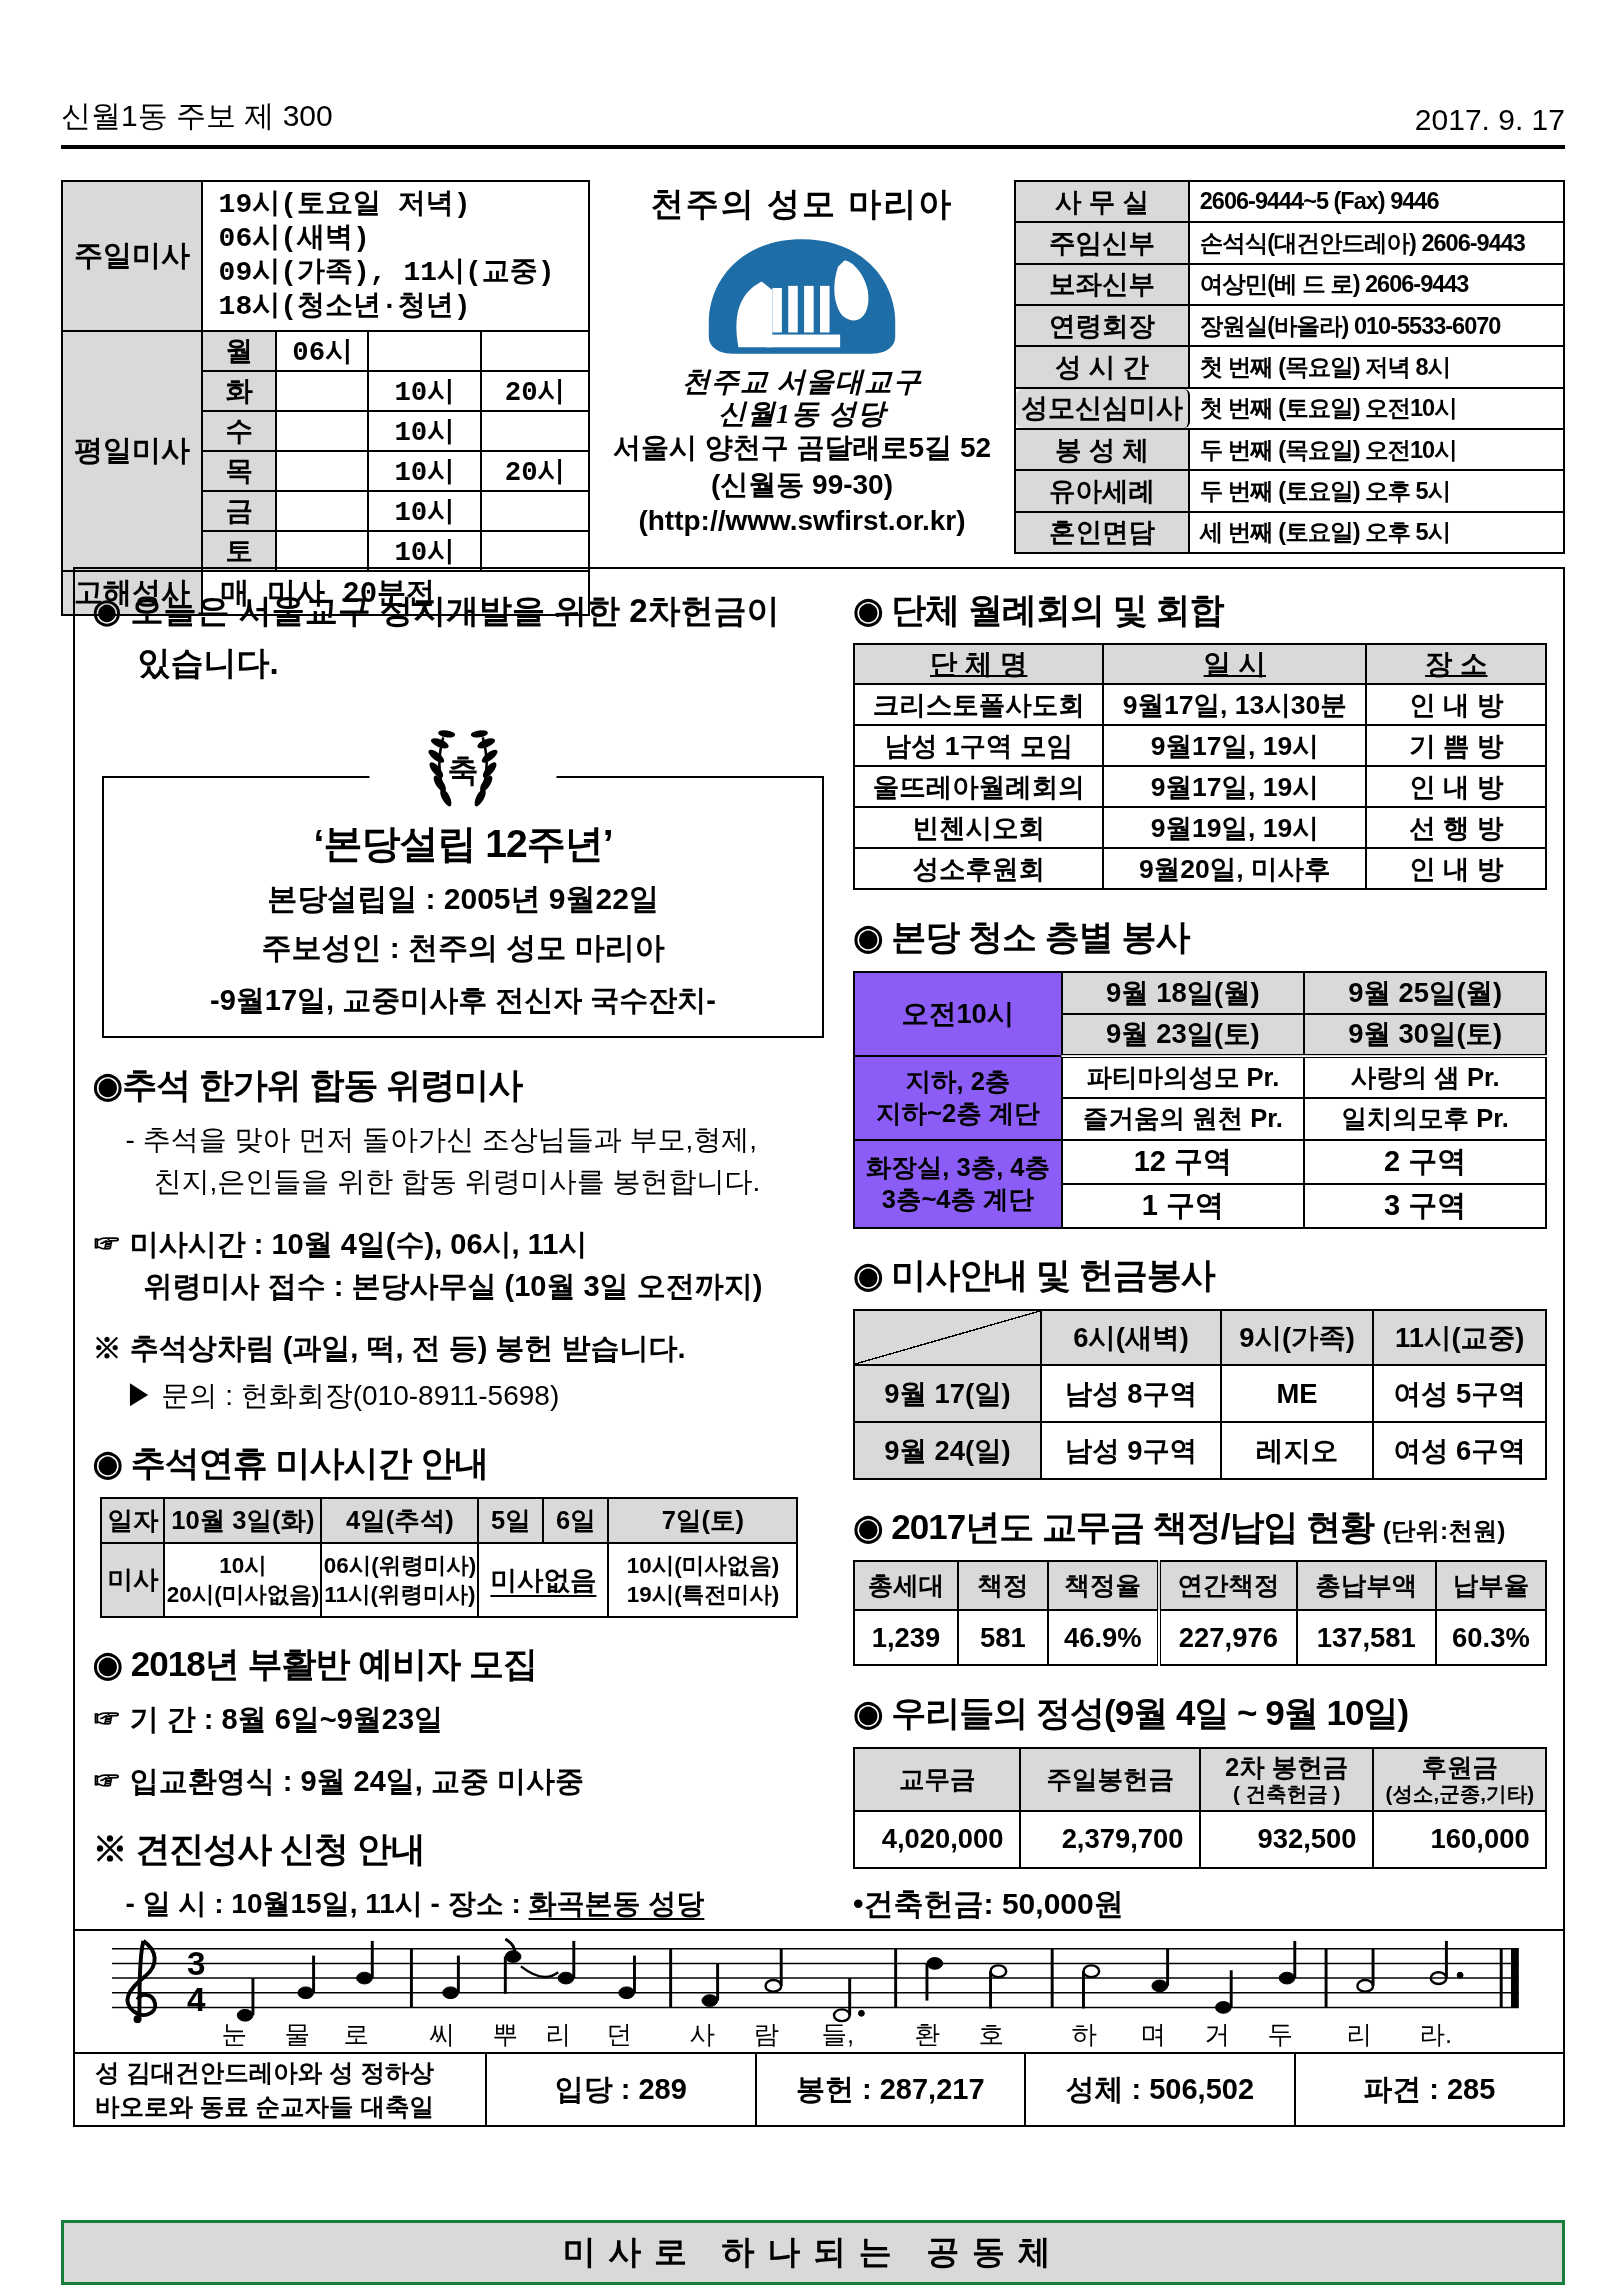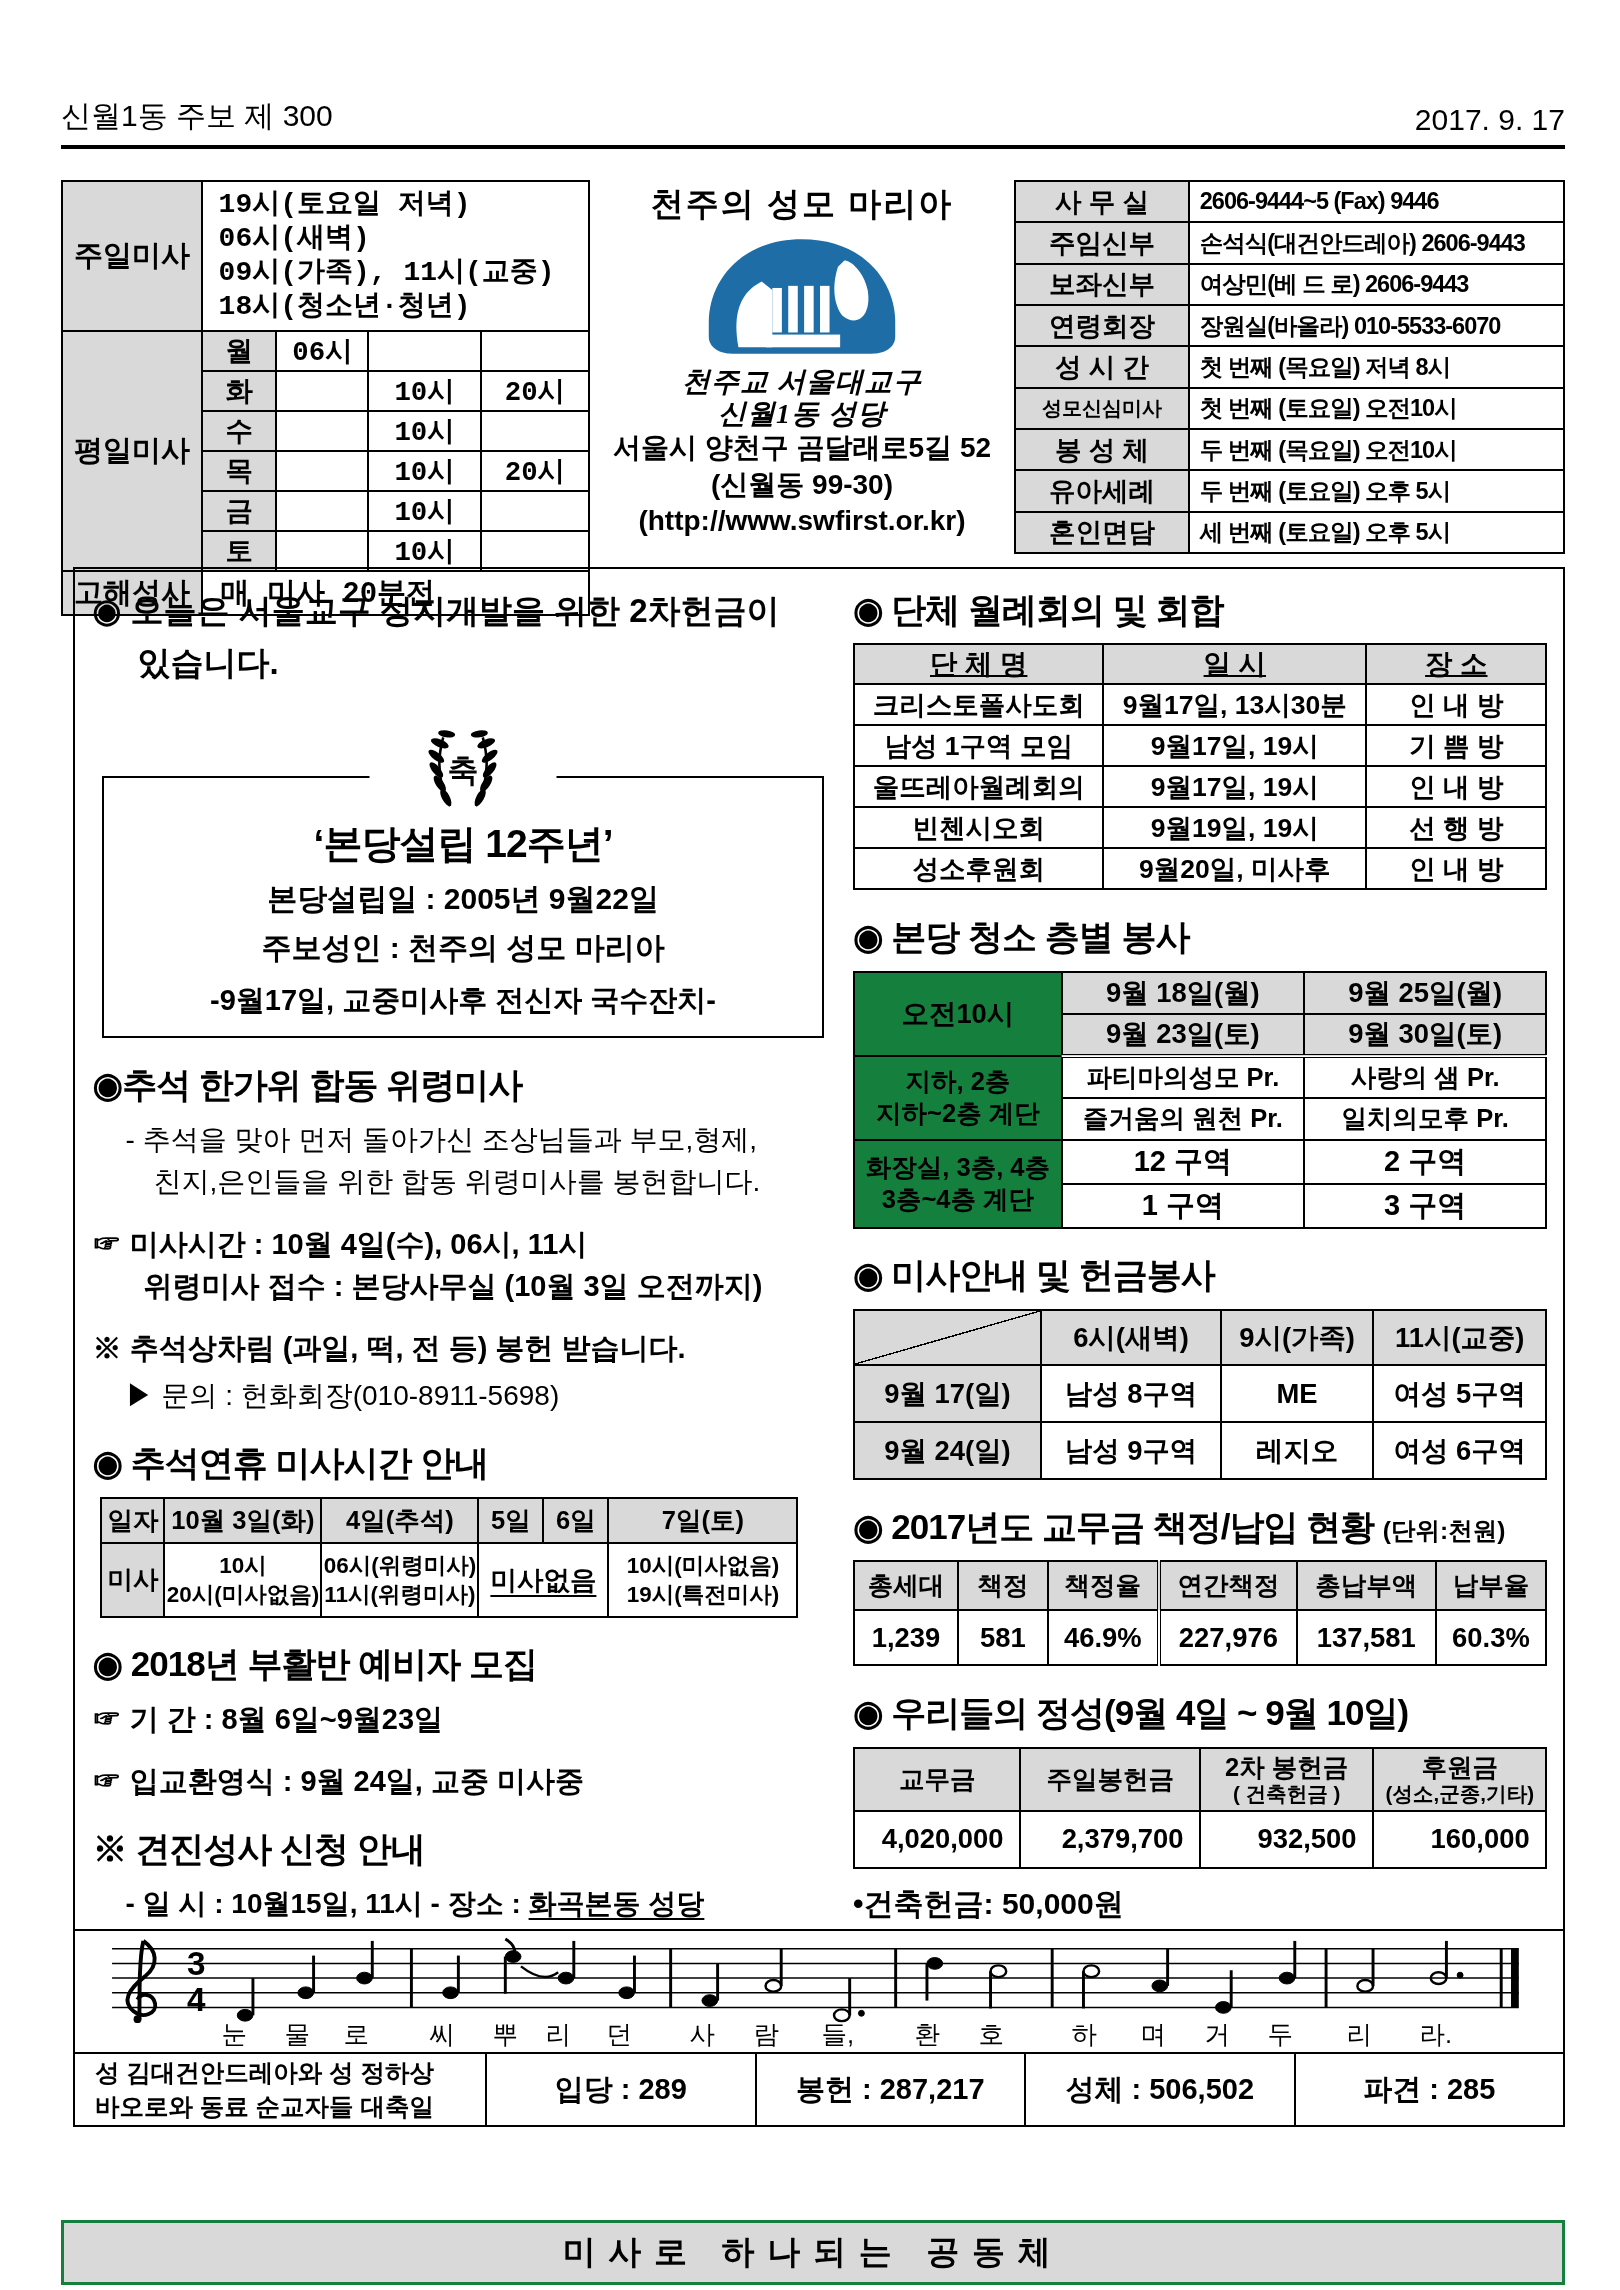--- a/index.html
+++ b/index.html
@@ -35,21 +35,21 @@
   .callig { font-family:"Liberation Serif", serif; font-style:italic; font-weight:bold;
             font-size:28px; line-height:1.15; letter-spacing:1px; }
   .addr { font-size:28px; font-weight:bold; line-height:1.3; }
 
   .contact-tbl { width:551px; flex:none; border:2.9px solid #000; display:flex; flex-direction:column; }
   .crow { flex:1; display:flex; border-bottom:2px solid #000; }
   .crow:last-child { border-bottom:none; }
   .crow .cl { width:174px; flex:none; background:#d9d9d9; border-right:2px solid #000;
               display:flex; align-items:center; justify-content:center;
               font-weight:bold; font-size:26.5px; }
-  .crow .cl.small { font-size:20px; }
+  .crow .cl.small { font-size:27px;border-radius:6px; }
   .crow .cv { flex:1; display:flex; align-items:center; padding-left:9.8px;
               font-weight:bold; font-size:23.5px; letter-spacing:-1px; white-space:nowrap; }
 
   
   .mainbox { position:absolute; left:73px; right:55px; top:567px; height:1560px; border:2.9px solid #000; }
   .cols { display:flex; gap:23.5px; padding:15.7px 15.7px 0 17.6px; height:1358px; overflow:hidden; }
   .colL { width:737px; flex:none; }
   .colR { flex:1; min-width:0; }
 
   .h1 { font-size:35px; font-weight:bold; margin:23.5px 0 9.8px; letter-spacing:-1px; }
@@ -81,21 +81,21 @@
   .holi-none { font-size:26.5px; font-weight:bold; text-decoration:underline; text-underline-offset:5.9px; }
 
   
   .r-tbl { width:100%; }
   .meet-tbl th { background:#d9d9d9; font-size:27.4px; height:27px;text-decoration:underline; }
   .meet-tbl td { font-size:26.5px; font-weight:600; height:41px; }
   .meet-tbl td.nm { font-weight:bold; }
 
   .clean-tbl td { height:42px; font-size:26.5px; }
   .clean-tbl .hd { background:#d9d9d9; font-weight:bold; font-size:27.4px; }
-  .clean-tbl .al { background:#15803d; font-weight:bold; font-size:25.5px; line-height:1.25; }
+  .clean-tbl .al { background:#8b5cf6; font-weight:bold; font-size:25.5px; line-height:1.25; }
   .clean-tbl .dbl td { border-bottom:4.9px double #000; }
   .clean-tbl .grp { font-weight:600; font-size:25.5px; }
   .clean-tbl .zone { font-weight:bold; font-size:29px; }
   .clean-tbl .c0 { width:30%; }
 
   .srv-tbl th { background:#d9d9d9; font-size:27.4px; height:55px; }
   .srv-tbl td { font-size:27.4px; height:57px; font-weight:600; }
   .srv-tbl .dt { background:#d9d9d9; font-weight:bold; }
   .srv-tbl .diag { background:#d9d9d9 ;
       background-image:linear-gradient(to bottom right, transparent 49.3%, #000 49.3%, #000 50.7%, transparent 50.7%);

